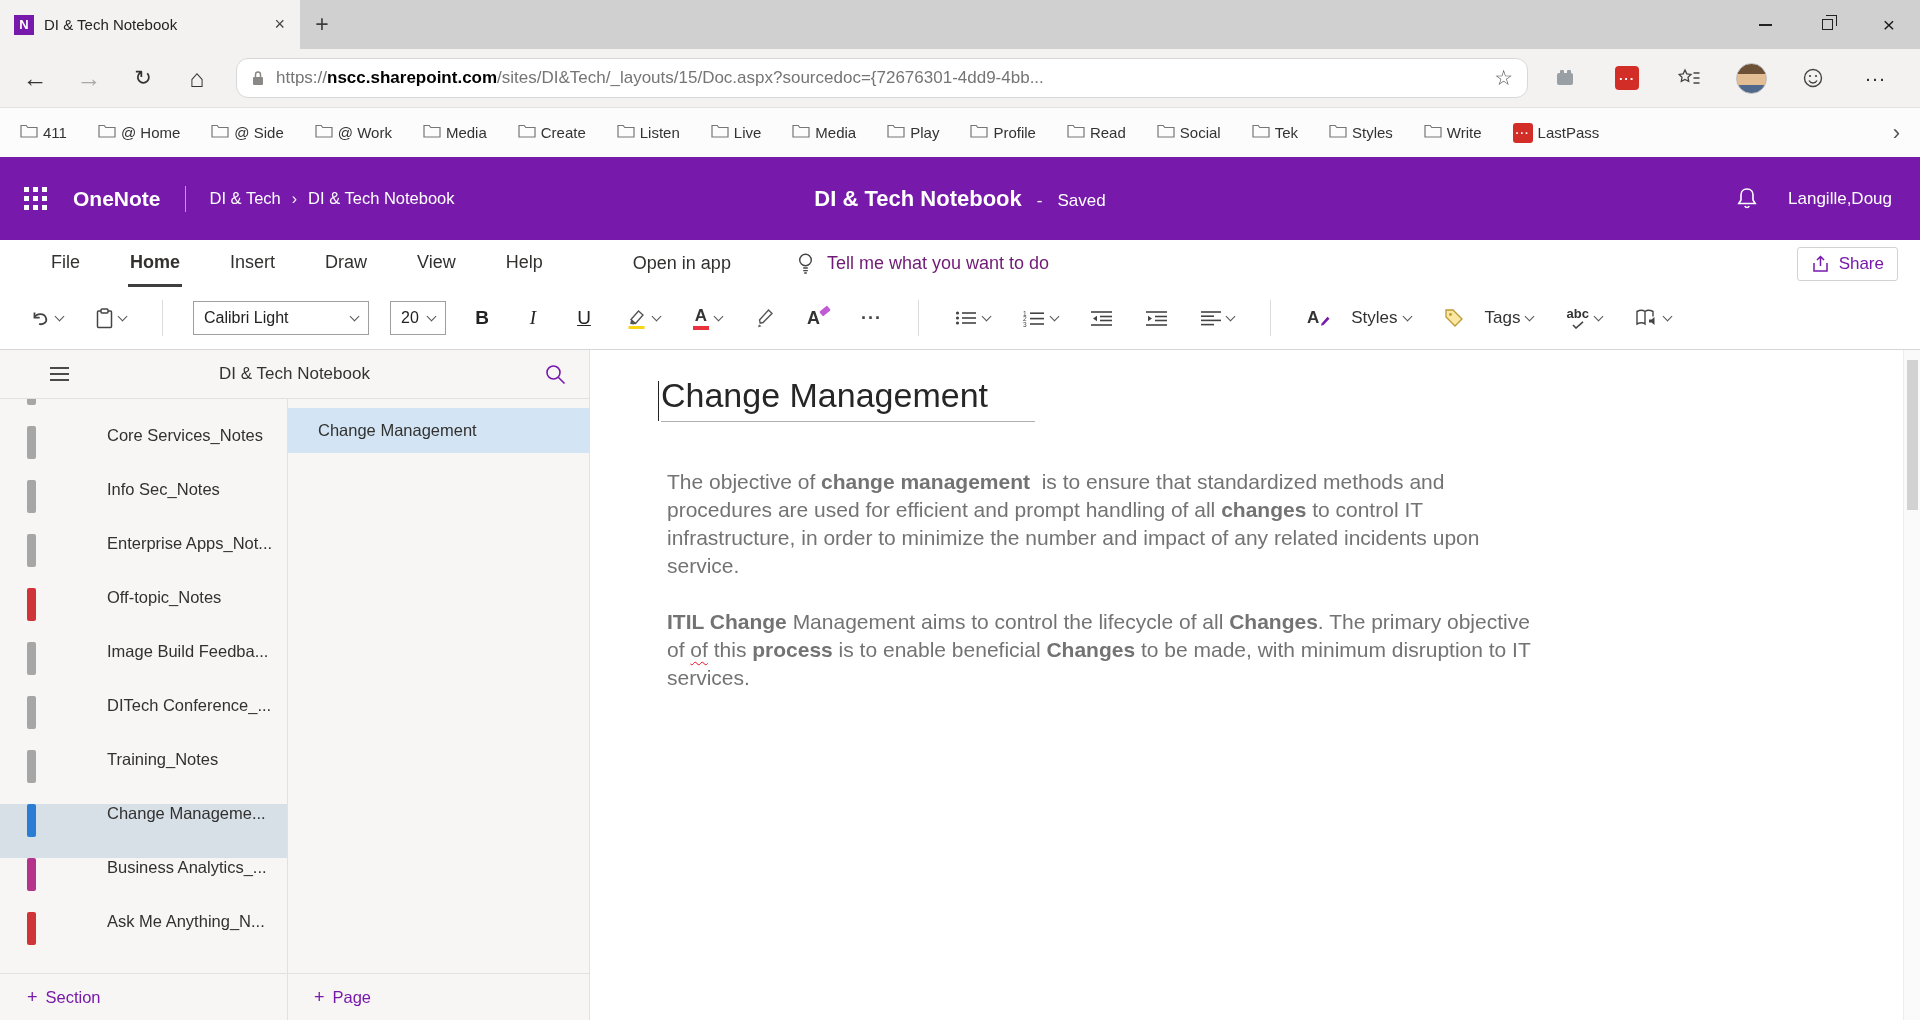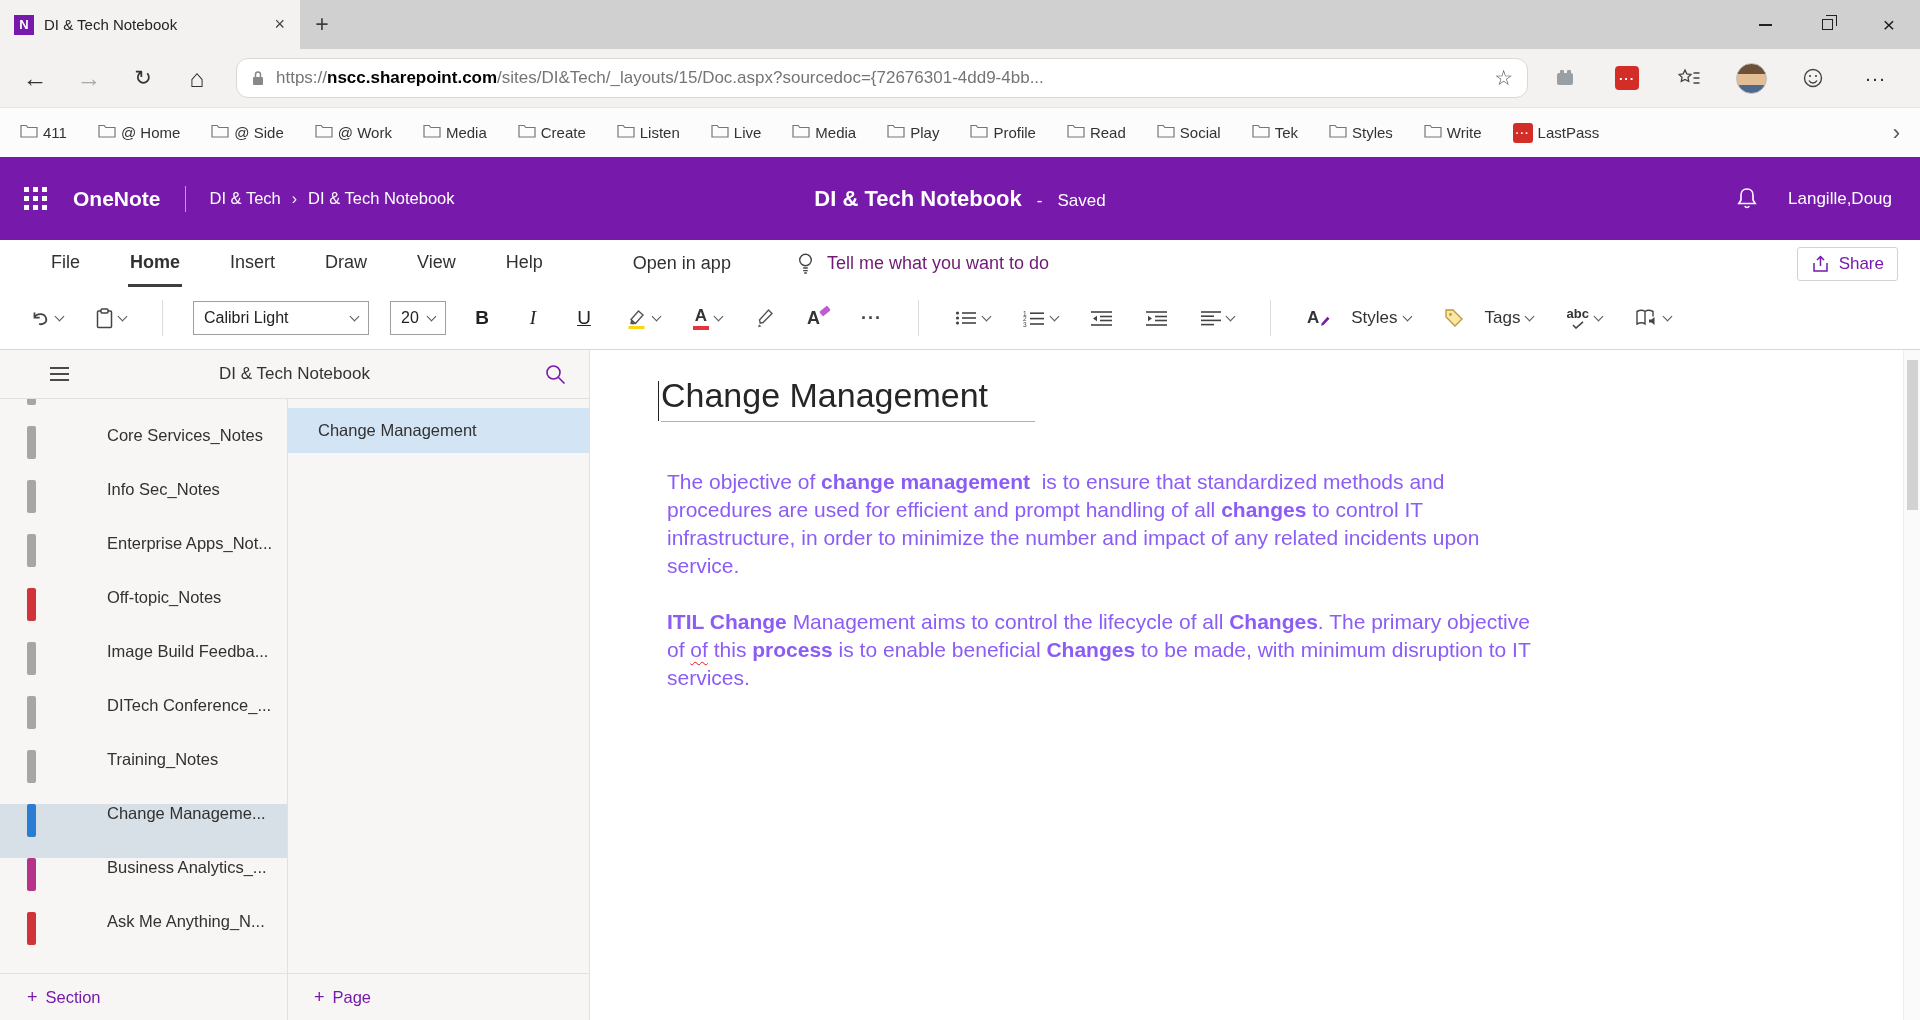--- a/index.html
+++ b/index.html
@@ -111,21 +111,21 @@
   .pages-list { flex:1; padding-top:9px; overflow:hidden; }
   .page-item { height:45px; display:flex; align-items:center; padding-left:30px; font-size:16.5px; color:#323130; }
   .page-item.selected { background:#d3e5f4; }
   .pages-col .add-row { padding-left:26px; }
 
   
   .content { flex:1; background:#fff; position:relative; overflow:hidden; }
   .page-title-wrap { position:absolute; left:71px; top:26px; width:374px; border-bottom:1px solid #b0b0b0; padding-bottom:6px; }
   .caret { position:absolute; left:-3px; top:5px; width:1px; height:40px; background:#222; }
   .page-title { font-size:34px; font-weight:300; color:#262626; white-space:nowrap; }
-  .page-body { position:absolute; left:77px; top:118px; width:885px; font-size:21px; line-height:28px; color:#8b5cf6; }
+  .page-body { position:absolute; left:77px; top:118px; width:885px; font-size:21px; line-height:28px; color:#737373; }
   .page-body p { margin:0 0 28px 0; white-space:pre-wrap; }
   .page-body .b { font-weight:700; }
   .squiggle { text-decoration:underline; text-decoration-style:wavy; text-decoration-color:#e81123; text-decoration-thickness:1px; text-underline-offset:4px; }
   .v-scroll { position:absolute; right:0; top:0; bottom:0; width:17px; background:#fafafa; border-left:1px solid #ededed; }
   .v-thumb { position:absolute; top:10px; left:3px; width:11px; height:150px; background:#d2d2d2; }
 </style>
 </head>
 <body>
 
 <div class="screen">

